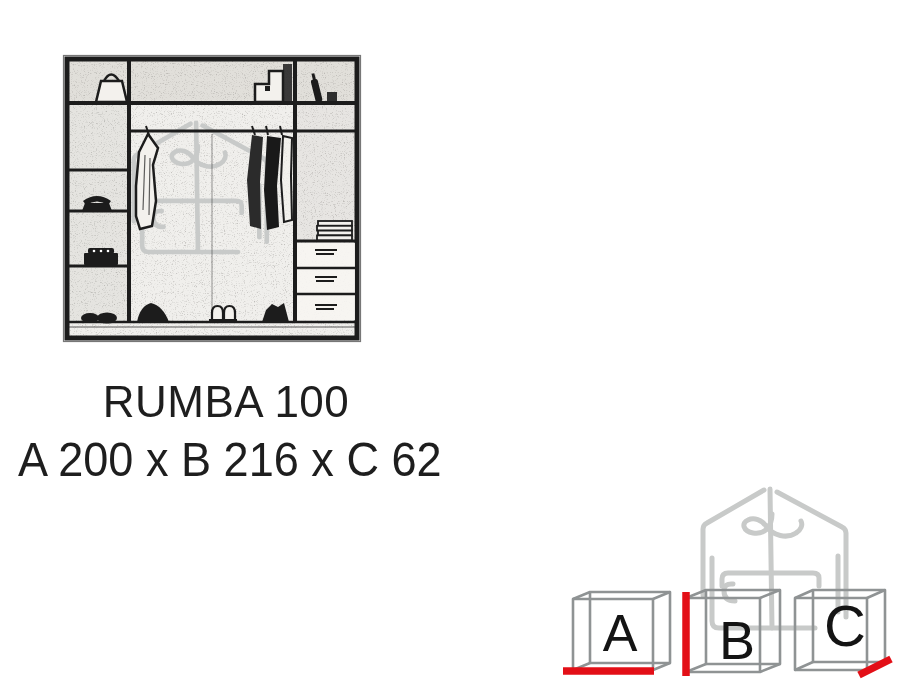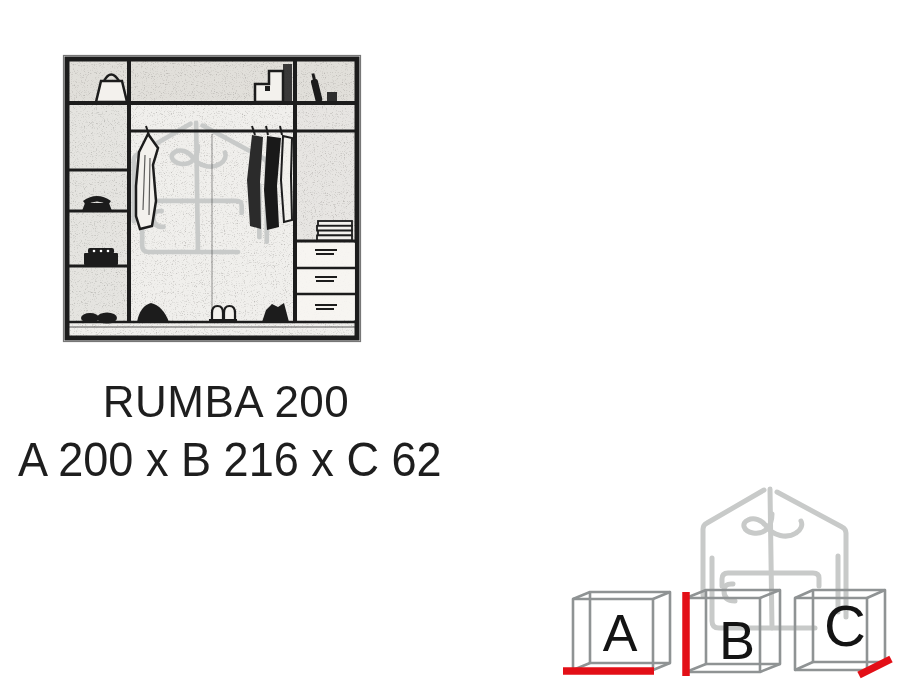--- a/index.html
+++ b/index.html
@@ -166,16 +166,16 @@
     <g>
       <rect class="cube" x="813" y="590" width="72" height="72"></rect>
       <rect class="cube" x="795" y="598" width="72" height="72"></rect>
       <path class="cube" d="M795,598 L813,590 M867,598 L885,590 M867,670 L885,662 M795,670 L813,662"></path>
       <line class="redline" x1="859" y1="675" x2="891" y2="659"></line>
       <text class="cube-letter" x="845" y="646" font-size="58" text-anchor="middle">C</text>
     </g>
   </g>
 </svg>
 
-<div class="product-name">RUMBA 200</div>
+<div class="product-name">RUMBA 100</div>
 <div class="product-dims">A 200 x B 216 x C 62</div>
 
 </div>
 
 </body></html>

